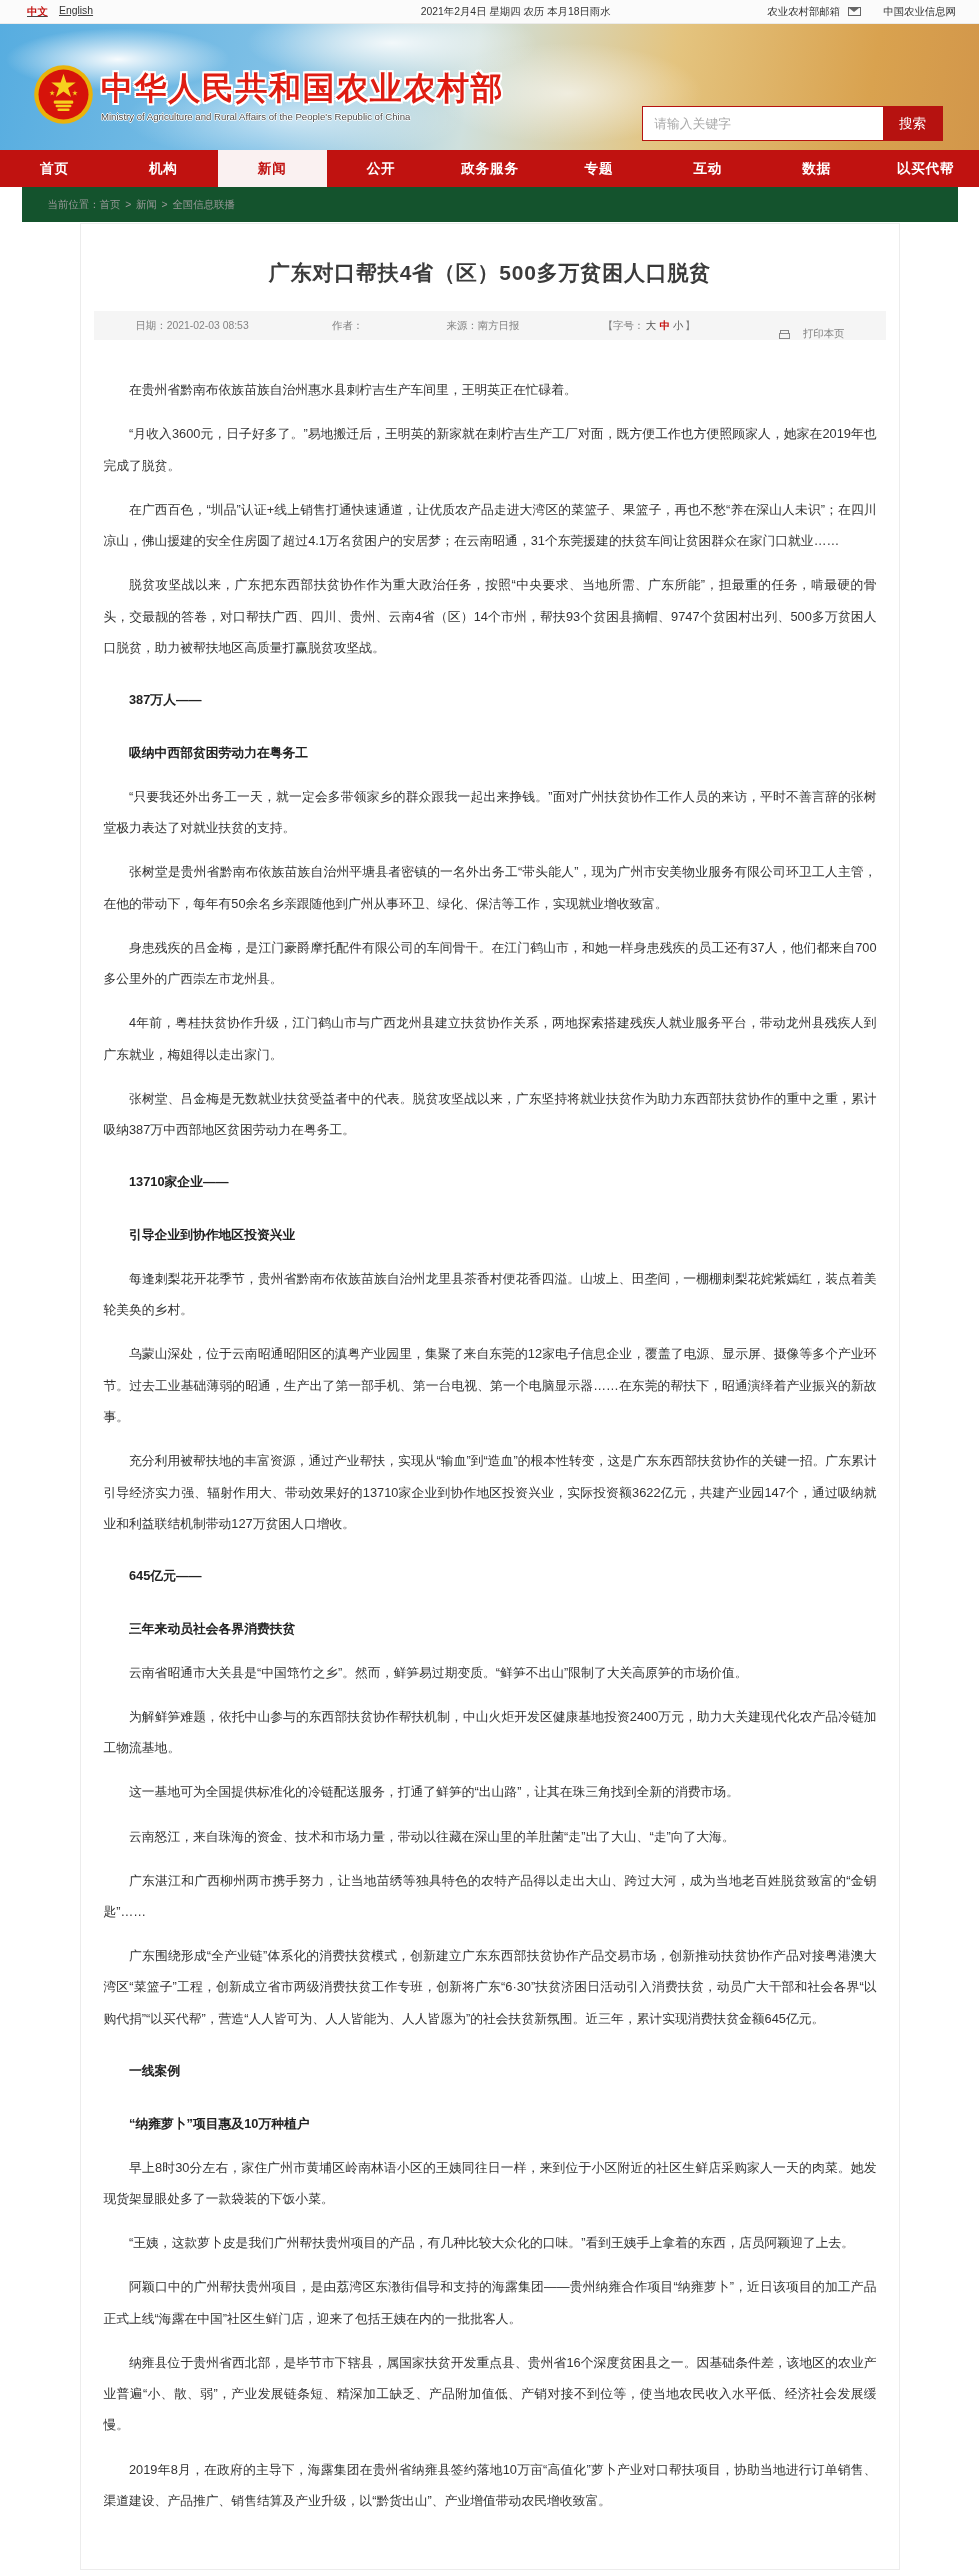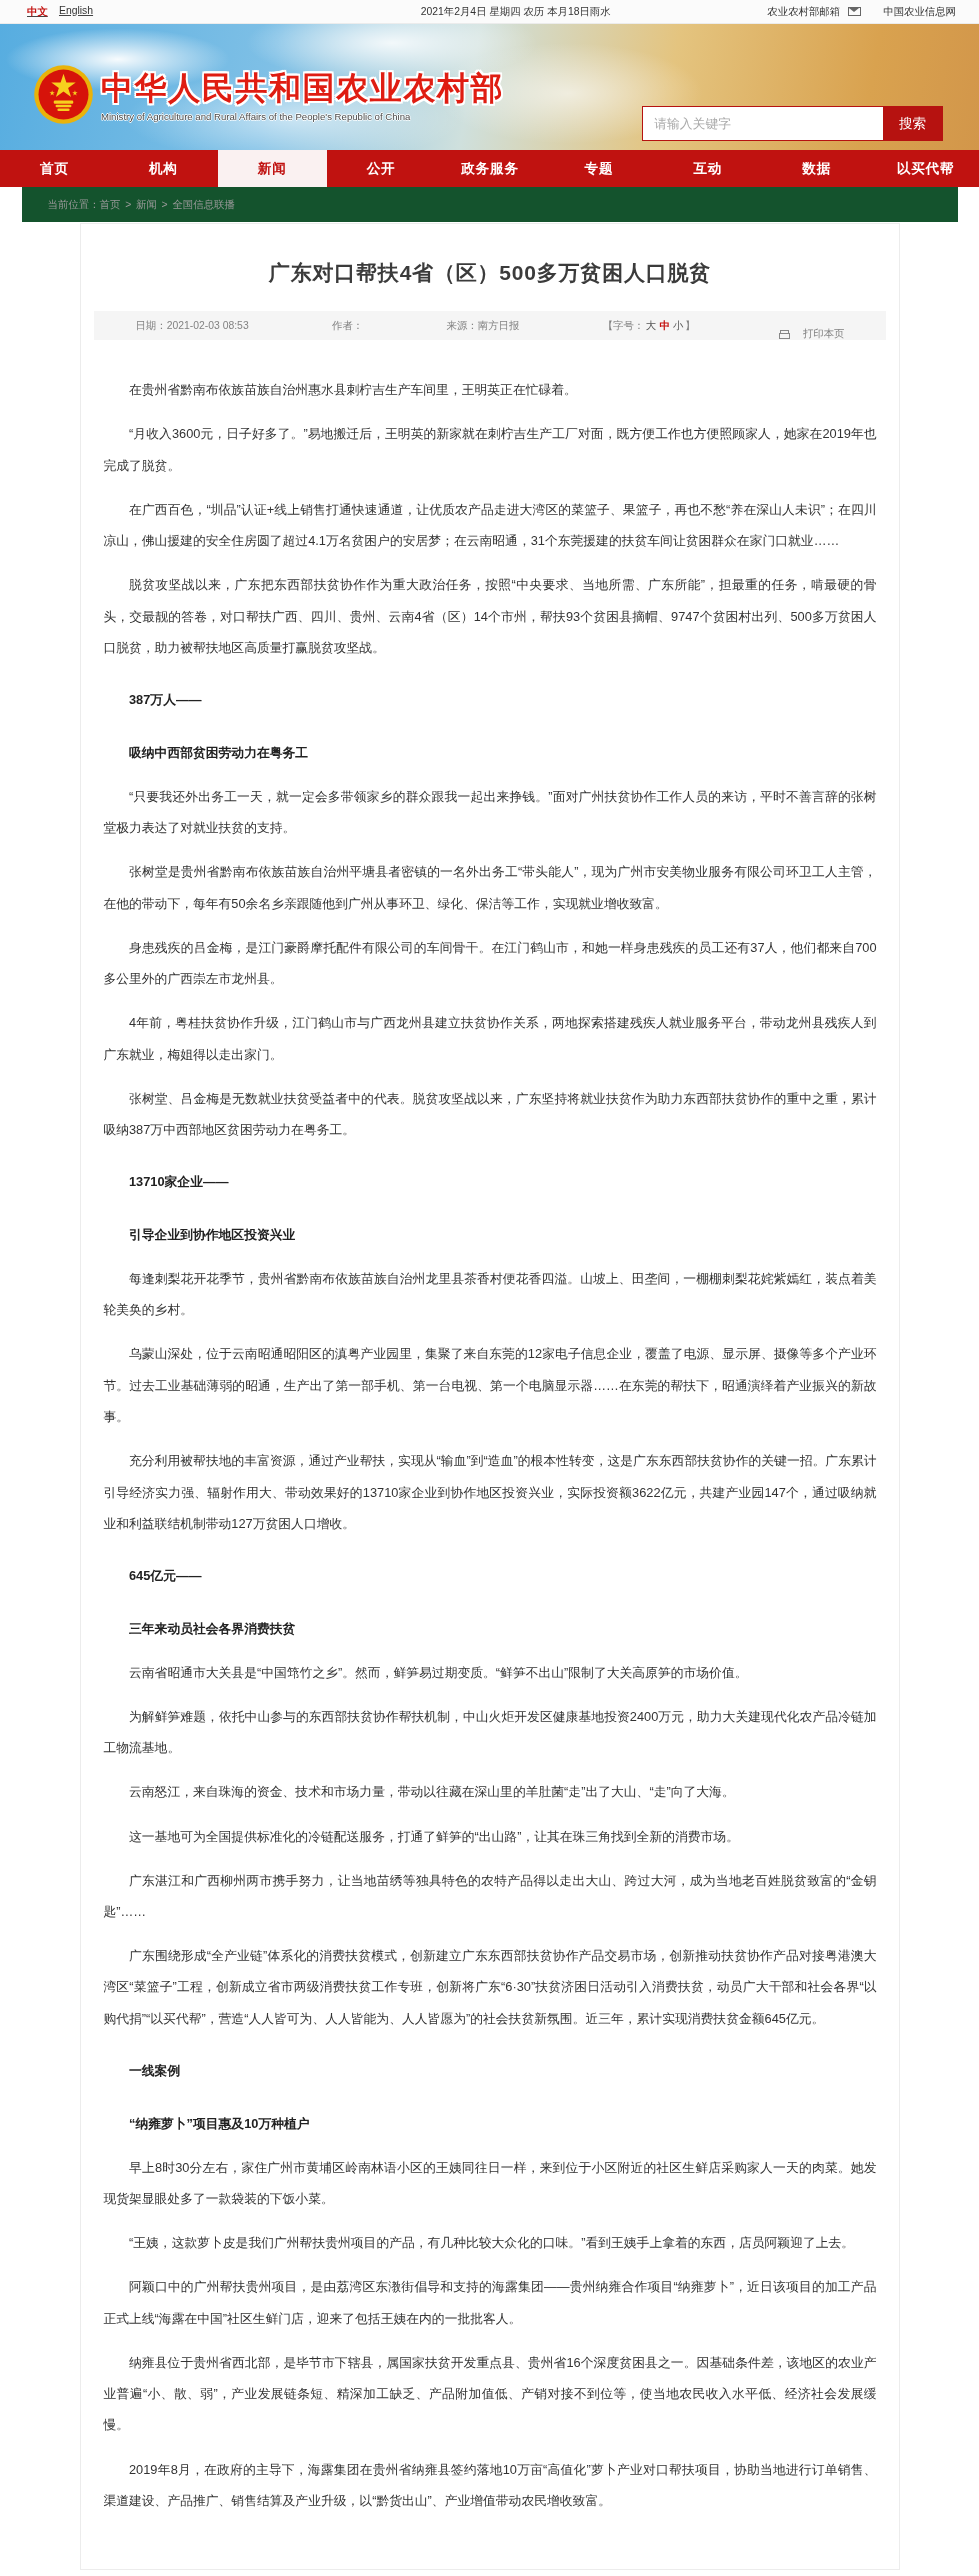--- a/index.html
+++ b/index.html
@@ -163,22 +163,22 @@
         <p class="para">张树堂、吕金梅是无数就业扶贫受益者中的代表。脱贫攻坚战以来，广东坚持将就业扶贫作为助力东西部扶贫协作的重中之重，累计吸纳387万中西部地区贫困劳动力在粤务工。</p>
         <p class="para heading">13710家企业——</p>
         <p class="para heading">引导企业到协作地区投资兴业</p>
         <p class="para">每逢刺梨花开花季节，贵州省黔南布依族苗族自治州龙里县茶香村便花香四溢。山坡上、田垄间，一棚棚刺梨花姹紫嫣红，装点着美轮美奂的乡村。</p>
         <p class="para">乌蒙山深处，位于云南昭通昭阳区的滇粤产业园里，集聚了来自东莞的12家电子信息企业，覆盖了电源、显示屏、摄像等多个产业环节。过去工业基础薄弱的昭通，生产出了第一部手机、第一台电视、第一个电脑显示器……在东莞的帮扶下，昭通演绎着产业振兴的新故事。</p>
         <p class="para">充分利用被帮扶地的丰富资源，通过产业帮扶，实现从“输血”到“造血”的根本性转变，这是广东东西部扶贫协作的关键一招。广东累计引导经济实力强、辐射作用大、带动效果好的13710家企业到协作地区投资兴业，实际投资额3622亿元，共建产业园147个，通过吸纳就业和利益联结机制带动127万贫困人口增收。</p>
         <p class="para heading">645亿元——</p>
         <p class="para heading">三年来动员社会各界消费扶贫</p>
         <p class="para">云南省昭通市大关县是“中国筇竹之乡”。然而，鲜笋易过期变质。“鲜笋不出山”限制了大关高原笋的市场价值。</p>
         <p class="para">为解鲜笋难题，依托中山参与的东西部扶贫协作帮扶机制，中山火炬开发区健康基地投资2400万元，助力大关建现代化农产品冷链加工物流基地。</p>
+        <p class="para">这一基地可为全国提供标准化的冷链配送服务，打通了鲜笋的“出山路”，让其在珠三角找到全新的消费市场。</p>
         <p class="para">云南怒江，来自珠海的资金、技术和市场力量，带动以往藏在深山里的羊肚菌“走”出了大山、“走”向了大海。</p>
-        <p class="para">这一基地可为全国提供标准化的冷链配送服务，打通了鲜笋的“出山路”，让其在珠三角找到全新的消费市场。</p>
         <p class="para">广东湛江和广西柳州两市携手努力，让当地苗绣等独具特色的农特产品得以走出大山、跨过大河，成为当地老百姓脱贫致富的“金钥匙”……</p>
         <p class="para">广东围绕形成“全产业链”体系化的消费扶贫模式，创新建立广东东西部扶贫协作产品交易市场，创新推动扶贫协作产品对接粤港澳大湾区“菜篮子”工程，创新成立省市两级消费扶贫工作专班，创新将广东“6·30”扶贫济困日活动引入消费扶贫，动员广大干部和社会各界“以购代捐”“以买代帮”，营造“人人皆可为、人人皆能为、人人皆愿为”的社会扶贫新氛围。近三年，累计实现消费扶贫金额645亿元。</p>
         <p class="para heading">一线案例</p>
         <p class="para heading">“纳雍萝卜”项目惠及10万种植户</p>
         <p class="para">早上8时30分左右，家住广州市黄埔区岭南林语小区的王姨同往日一样，来到位于小区附近的社区生鲜店采购家人一天的肉菜。她发现货架显眼处多了一款袋装的下饭小菜。</p>
         <p class="para">“王姨，这款萝卜皮是我们广州帮扶贵州项目的产品，有几种比较大众化的口味。”看到王姨手上拿着的东西，店员阿颖迎了上去。</p>
         <p class="para">阿颖口中的广州帮扶贵州项目，是由荔湾区东漖街倡导和支持的海露集团——贵州纳雍合作项目“纳雍萝卜”，近日该项目的加工产品正式上线“海露在中国”社区生鲜门店，迎来了包括王姨在内的一批批客人。</p>
         <p class="para">纳雍县位于贵州省西北部，是毕节市下辖县，属国家扶贫开发重点县、贵州省16个深度贫困县之一。因基础条件差，该地区的农业产业普遍“小、散、弱”，产业发展链条短、精深加工缺乏、产品附加值低、产销对接不到位等，使当地农民收入水平低、经济社会发展缓慢。</p>
         <p class="para">2019年8月，在政府的主导下，海露集团在贵州省纳雍县签约落地10万亩“高值化”萝卜产业对口帮扶项目，协助当地进行订单销售、渠道建设、产品推广、销售结算及产业升级，以“黔货出山”、产业增值带动农民增收致富。</p>
       </div>

